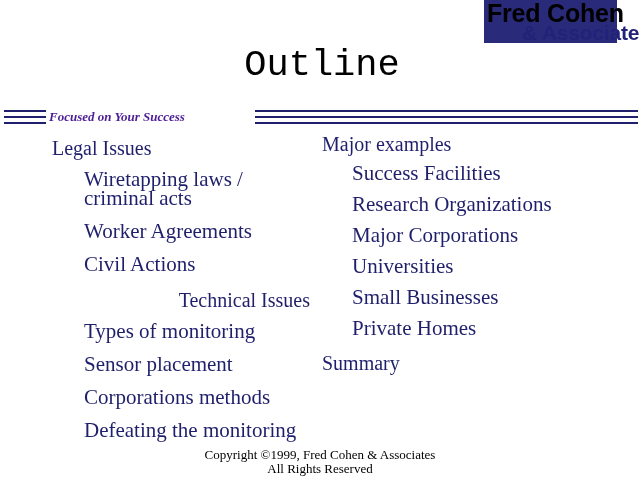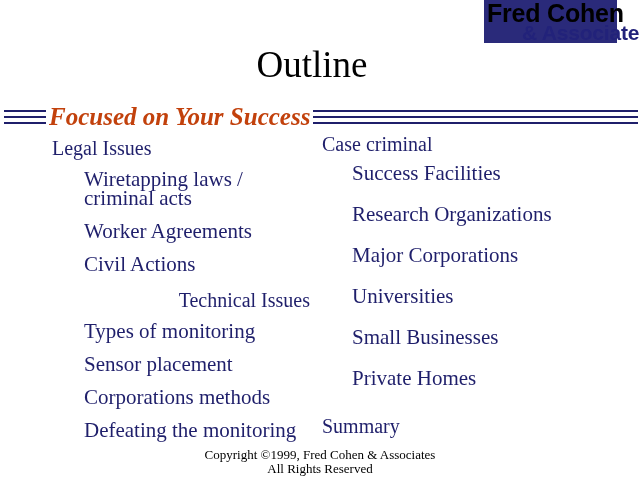--- a/index.html
+++ b/index.html
@@ -48,28 +48,29 @@
     font-size: 21px;
     line-height: 21px;
     color: #22227a;
     white-space: nowrap;
     letter-spacing: -0.2px;
   }
 
   
   #slide-title {
     position: absolute;
-    left: 2px;
+    left: 12px;
     top: 44px;
     width: 620px;
     text-align: center;
     font-size: 37px;
     line-height: 42px;
     color: #000000;
     font-weight: normal;
+    font-family: Liberation Mono, monospace;
   }
 
   
   #banner {
     position: absolute;
     left: 0px;
     top: 104px;
     width: 640px;
     height: 26px;
   }
@@ -82,23 +83,23 @@
   .rule-right { left: 255px; right: 2px; }
   .rl1 { top: 6px; }
   .rl2 { top: 12px; }
   .rl3 { top: 18px; }
   #banner-text {
     position: absolute;
     left: 46px;
     top: 0px;
     font-style: italic;
     font-weight: bold;
-    font-size: 25px;
+    font-size: 13px;
     line-height: 26px;
-    color: #c2410c;
+    color: #4c1d95;
     white-space: nowrap;
     background: #ffffff;
     padding: 0 3px;
   }
 
   
   #col-left {
     position: absolute;
     left: 0px;
     top: 134px;
@@ -125,23 +126,23 @@
   }
   #col-left .lvl1  { margin-left: 52px; }
   #col-left .lvl2  { margin-left: 84px; }
   #col-right .lvl1 { margin-left: 12px; }
   #col-right .lvl2 { margin-left: 42px; }
 
   .sp-head-first { margin-top: 2px; }
   .sp-head       { margin-top: 14px; text-align: right; }
   .sp-item       { margin-top: 14px; }
   .sp-item-first { margin-top: 10px; }
-  .sp-item-r       { margin-top: 22px; }
+  .sp-item-r       { margin-top: 12px; }
   .sp-item-r-first { margin-top: 8px; }
-  .sp-head-r       { margin-top: 26px; }
+  .sp-head-r       { margin-top: 13px; }
 
   
   #footer {
     position: absolute;
     left: 0px;
     top: 448px;
     width: 640px;
     text-align: center;
     font-size: 13px;
     line-height: 14px;
@@ -174,21 +175,21 @@
   <div class="lvl2 sp-item">Civil Actions</div>
 
   <div class="lvl1 sp-head">Technical Issues</div>
   <div class="lvl2 sp-item-first">Types of monitoring</div>
   <div class="lvl2 sp-item">Sensor placement</div>
   <div class="lvl2 sp-item">Corporations methods</div>
   <div class="lvl2 sp-item">Defeating the monitoring</div>
 </div>
 
 <div id="col-right">
-  <div class="lvl1 sp-head-first">Case criminal</div>
+  <div class="lvl1 sp-head-first">Major examples</div>
   <div class="lvl2 sp-item-r-first">Success Facilities</div>
   <div class="lvl2 sp-item-r">Research Organizations</div>
   <div class="lvl2 sp-item-r">Major Corporations</div>
   <div class="lvl2 sp-item-r">Universities</div>
   <div class="lvl2 sp-item-r">Small Businesses</div>
   <div class="lvl2 sp-item-r">Private Homes</div>
 
   <div class="lvl1 sp-head-r">Summary</div>
 </div>
 

